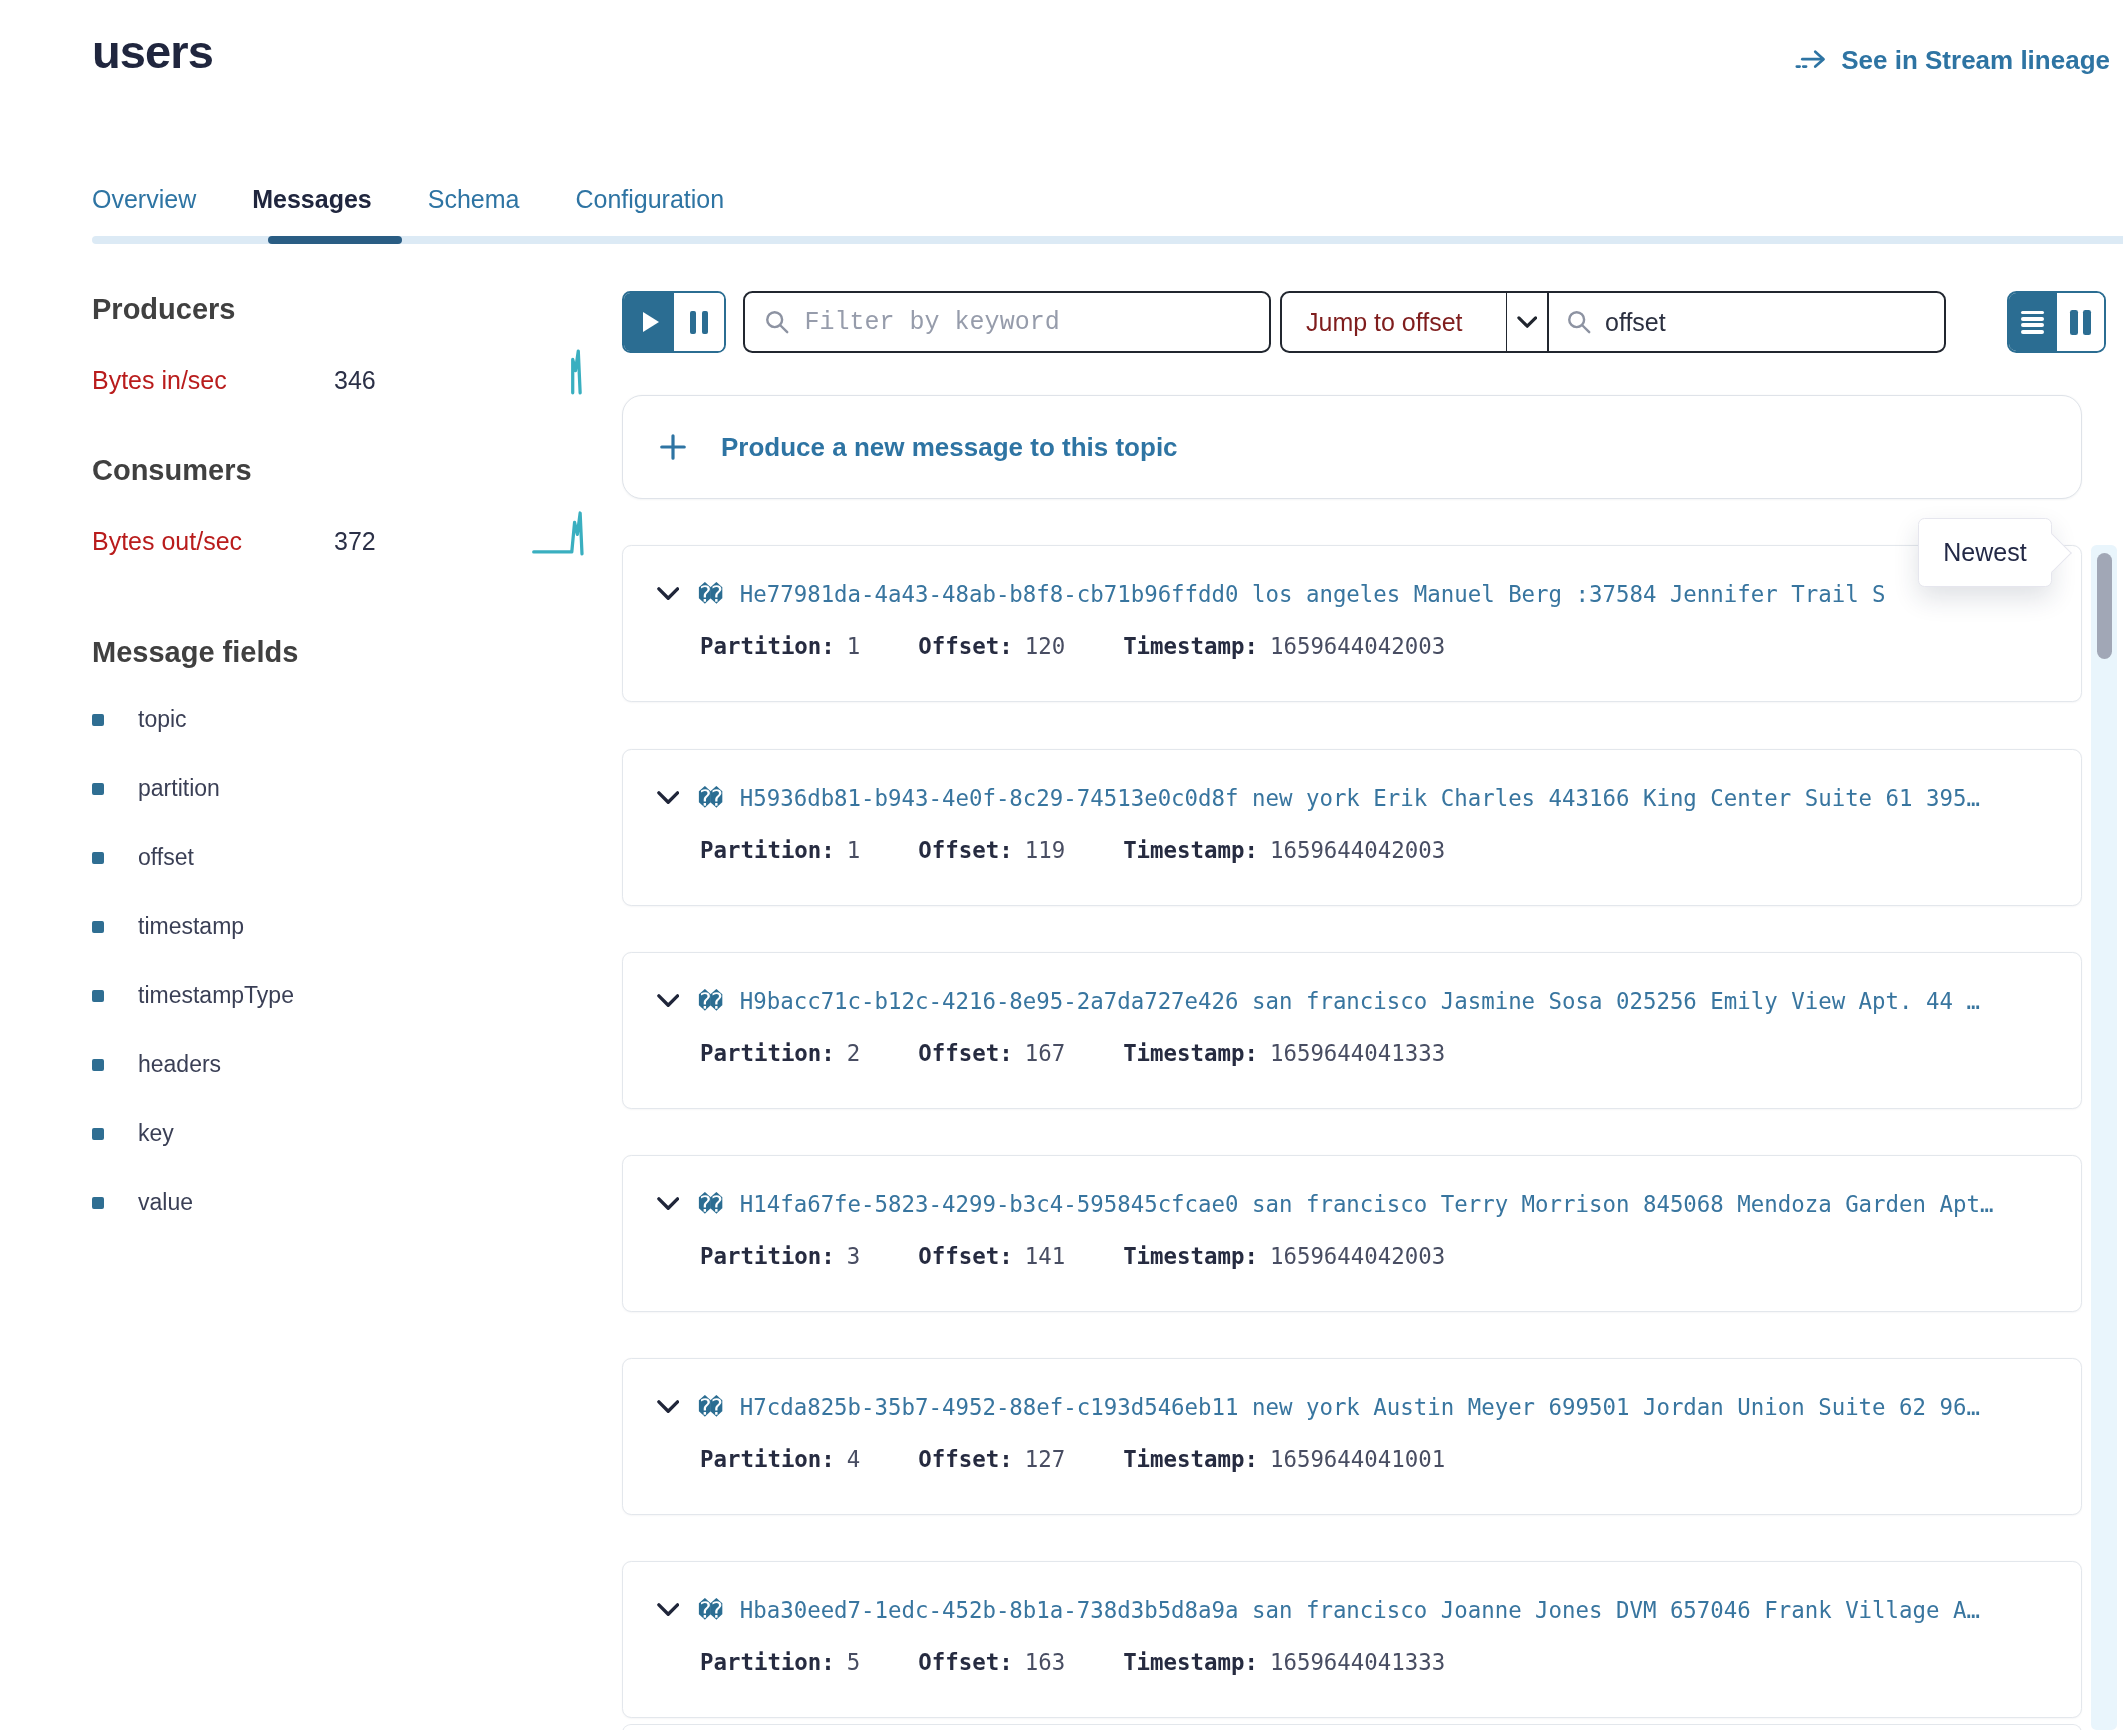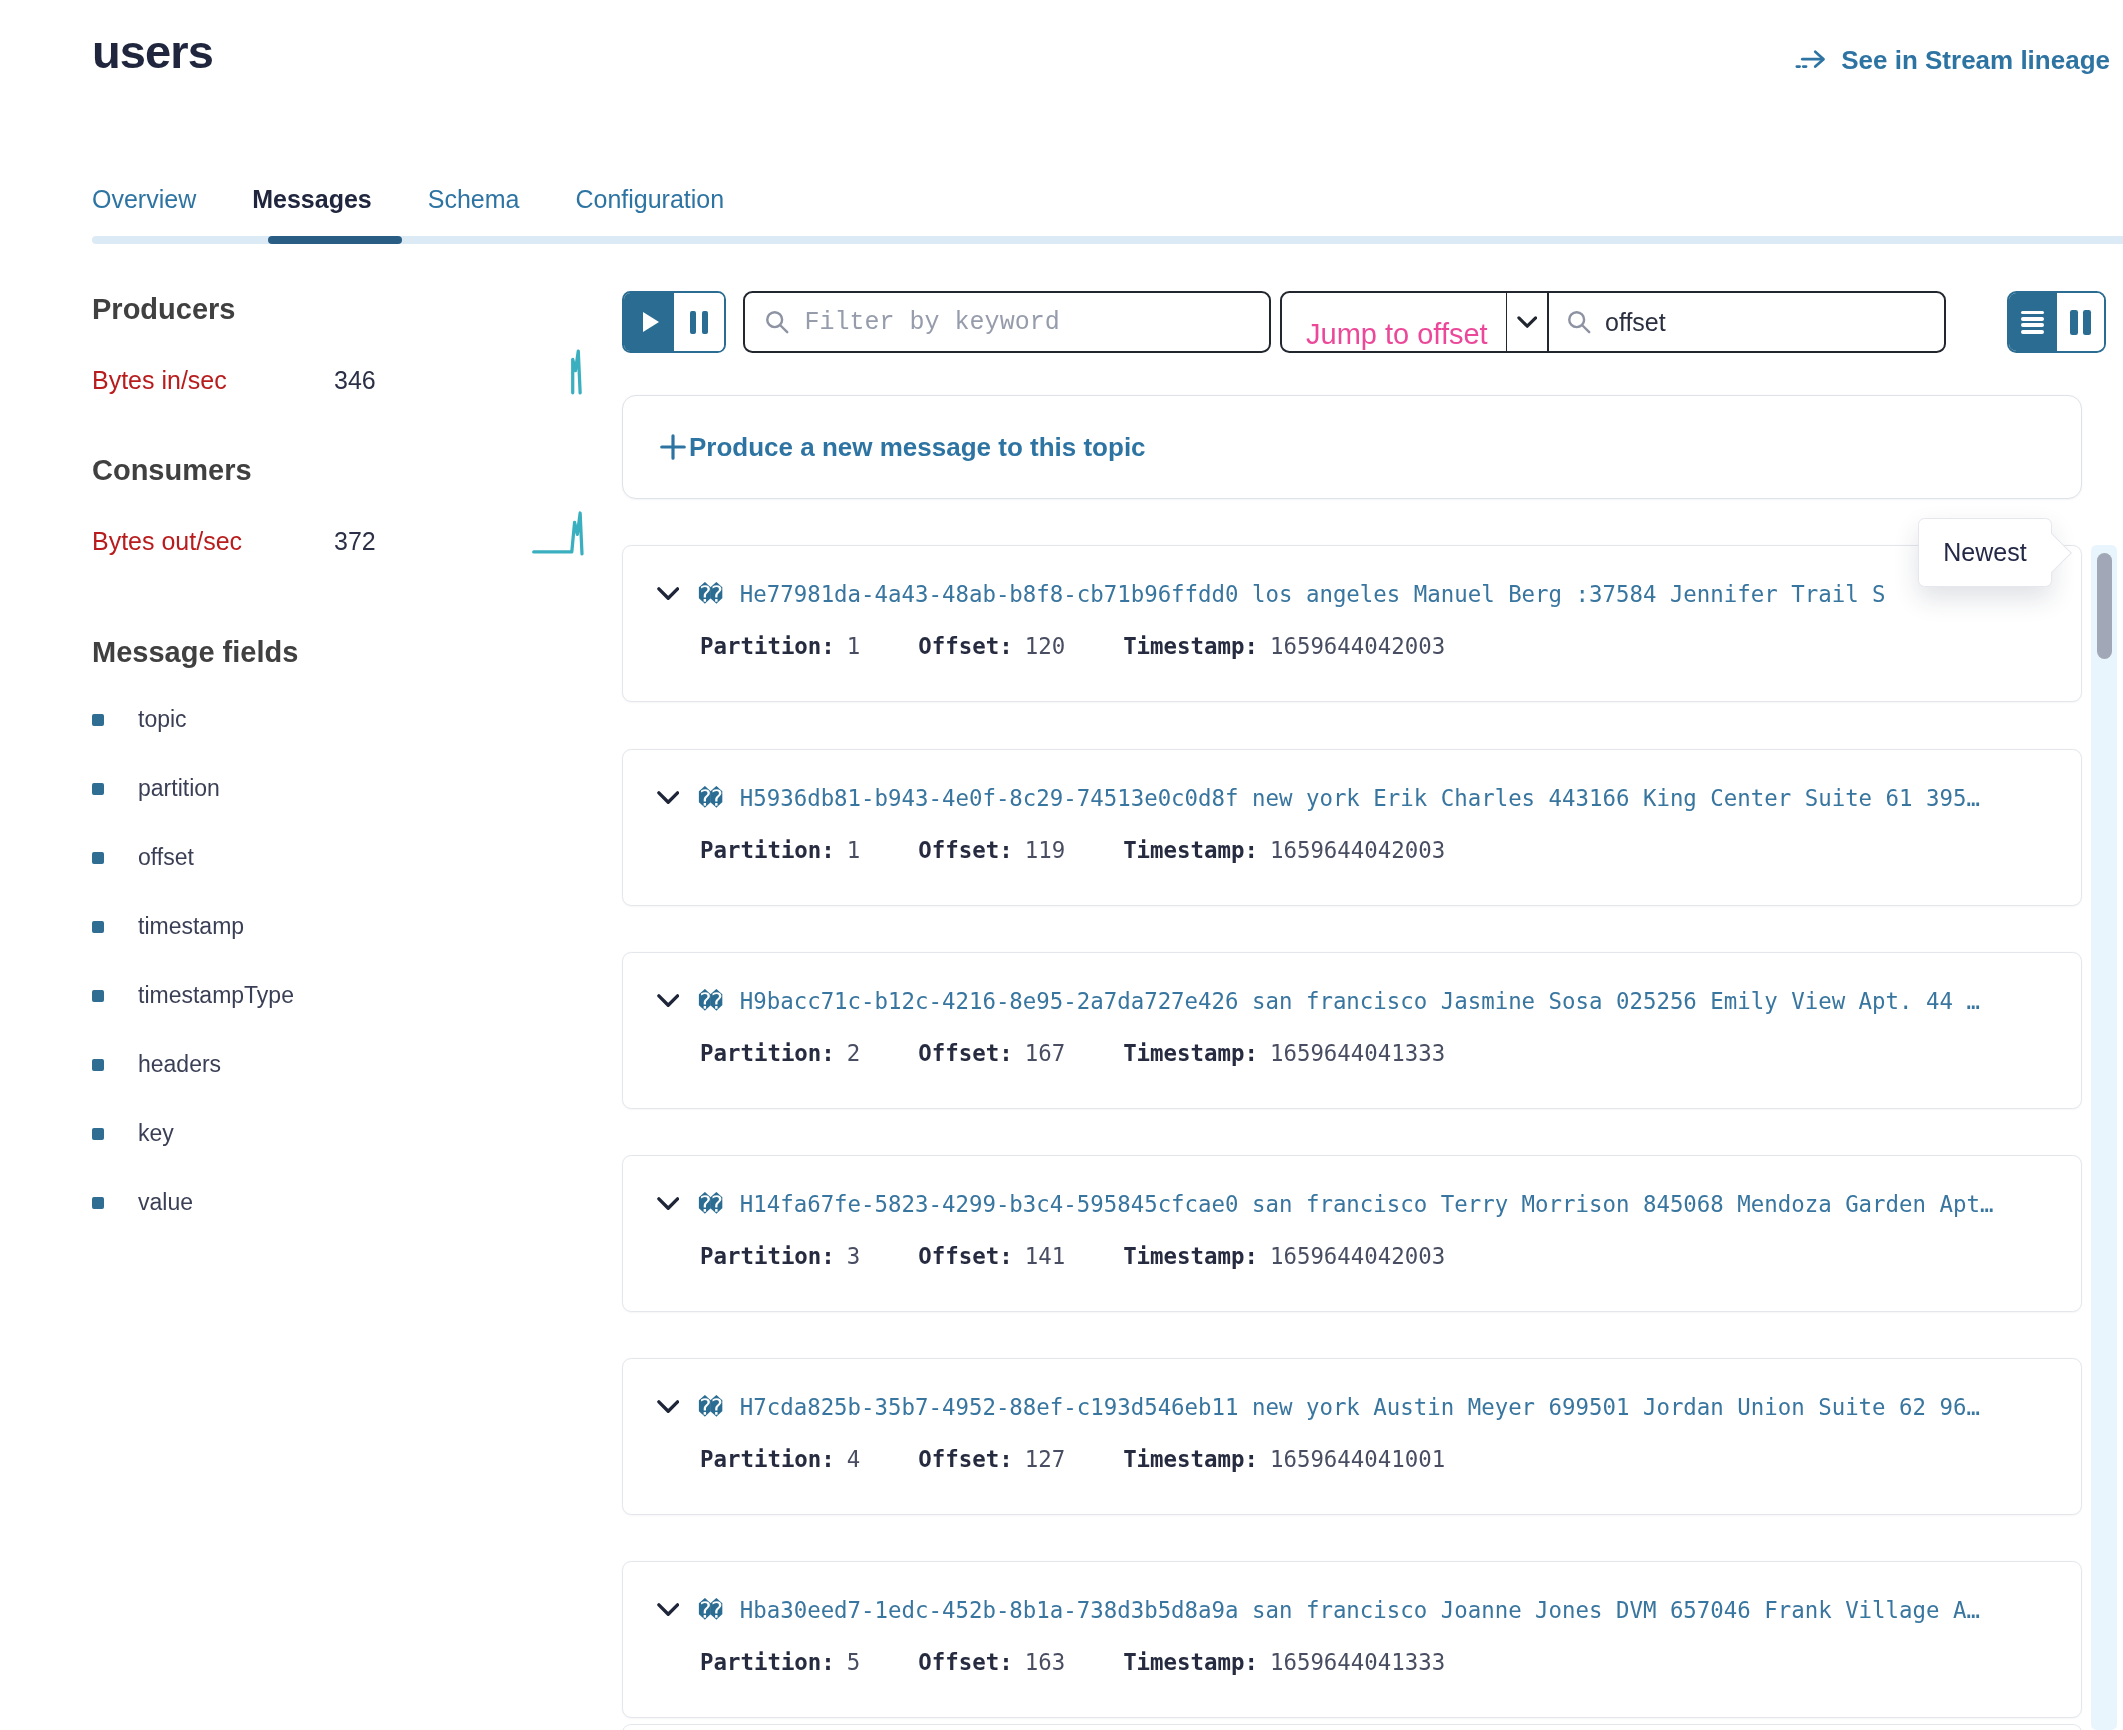--- a/index.html
+++ b/index.html
@@ -44,37 +44,37 @@
   .pause-bars { display:flex; gap:5.6px; }
   .pause-bars i { display:block; width:6.5px; height:23px; background:#2b6d92; border-radius:1.9px; }
 
   .filter { position:absolute; left:121px; top:0; width:528px; height:62px; border:2.8px solid #21262f;
             border-radius:9.3px; display:flex; align-items:center; gap:15px; padding:0 18.6px; background:#fff; }
   .filter input { border:none; outline:none; flex:1; font-size:25px; color:#2b3040; font-family:Liberation Mono, monospace; }
   .filter input::placeholder { color:#969cab; }
 
   .jumpgroup { position:absolute; left:658px; top:0; width:666px; height:62px; border:2.8px solid #21262f;
                border-radius:9.3px; display:flex; background:#fff; overflow:hidden; }
-  .jumpselect { width:276px; display:flex; align-items:flex-end; padding-left:24px; font-size:29px; color:#ec4899; cursor:pointer; }
+  .jumpselect { width:276px; display:flex; align-items:center; padding-left:24px; font-size:25px; color:#7f1d1d; cursor:pointer; }
   .jumpchevron { width:52px; display:flex; align-items:center; justify-content:center; border-left:1.9px solid #21262f; cursor:pointer; }
   .offsetsearch { flex:1; border-left:2.8px solid #21262f; display:flex; align-items:center; gap:13px; padding:0 17px; }
   .offsetsearch input { border:none; outline:none; flex:1; font-size:25px; color:#2b3040; font-family:inherit; }
 
   .viewtoggle { position:absolute; left:1385px; top:0; width:99px; height:62px; border:2.8px solid #2b6d92;
                 border-radius:9.3px; overflow:hidden; display:flex; background:#fff; }
   .viewtoggle button { border:none; flex:1; display:flex; align-items:center; justify-content:center; cursor:pointer; background:#fff; }
   .viewtoggle .vlist { background:#2b6d92; }
   .listicon { display:flex; flex-direction:column; justify-content:space-between; width:23px; height:23px; }
   .listicon i { display:block; height:3.7px; background:#fff; border-radius:1.9px; }
   .colicon { display:flex; gap:4.7px; }
   .colicon i { display:block; width:8.4px; height:25px; background:#2b6d92; border-radius:2.3px; }
 
   
   .produce { position:absolute; left:578px; top:395px; width:1460px; height:104px; background:#fff;
-             border:1.9px solid #dfe3e9; border-radius:14px; display:flex; align-items:center; gap:1px;
+             border:1.9px solid #dfe3e9; border-radius:20px; display:flex; align-items:center; gap:33px;
              padding-left:35px; cursor:pointer; box-shadow:0 0.9px 1.9px rgba(25,35,60,0.05); }
   .produce span { font-size:26px; font-weight:700; color:#2e74a3; }
 
   
   .mono { font-family:"DejaVu Sans Mono","Liberation Mono",monospace; }
   .card { position:absolute; left:578px; width:1460px; height:157px; background:#fff;
           border:1.9px solid #e3e7ec; border-radius:9.3px; padding:35px 28px 0 34px;
           box-shadow:0 0.9px 1.9px rgba(25,35,60,0.04); overflow:hidden; }
   .crow { display:flex; align-items:center; gap:18.6px; white-space:nowrap; }
   .chev { flex:0 0 auto; cursor:pointer; }

